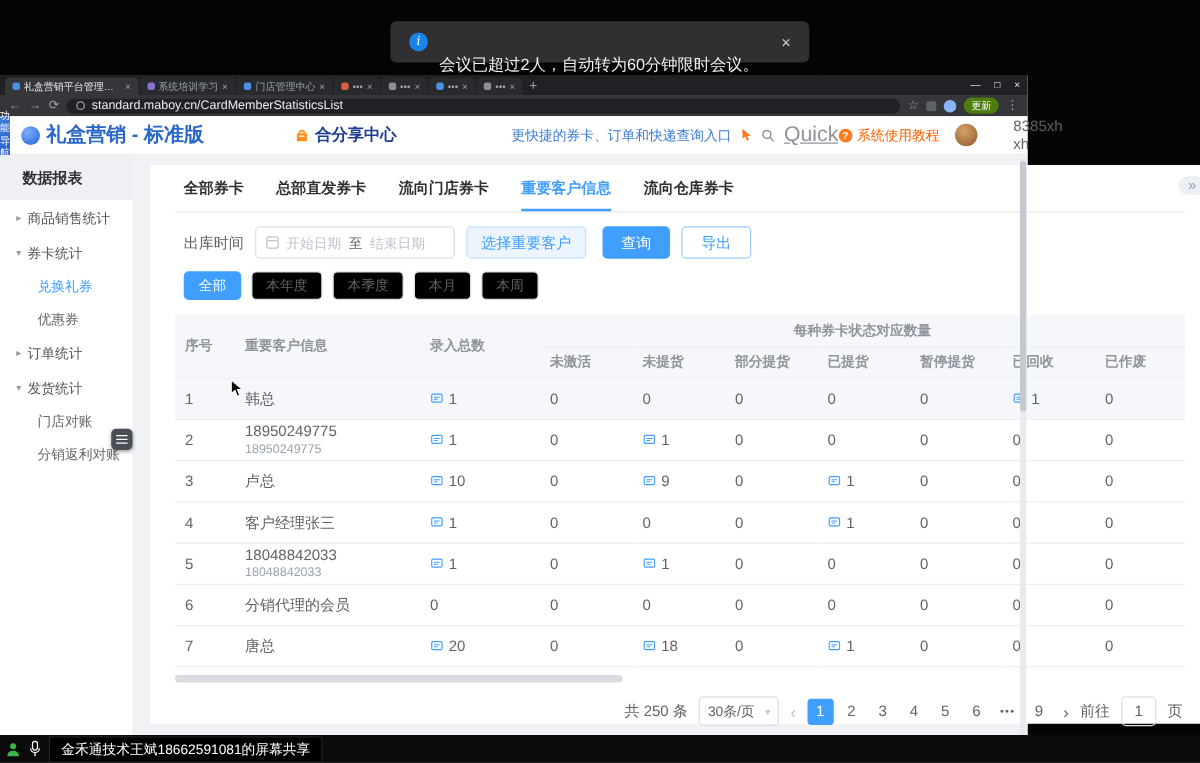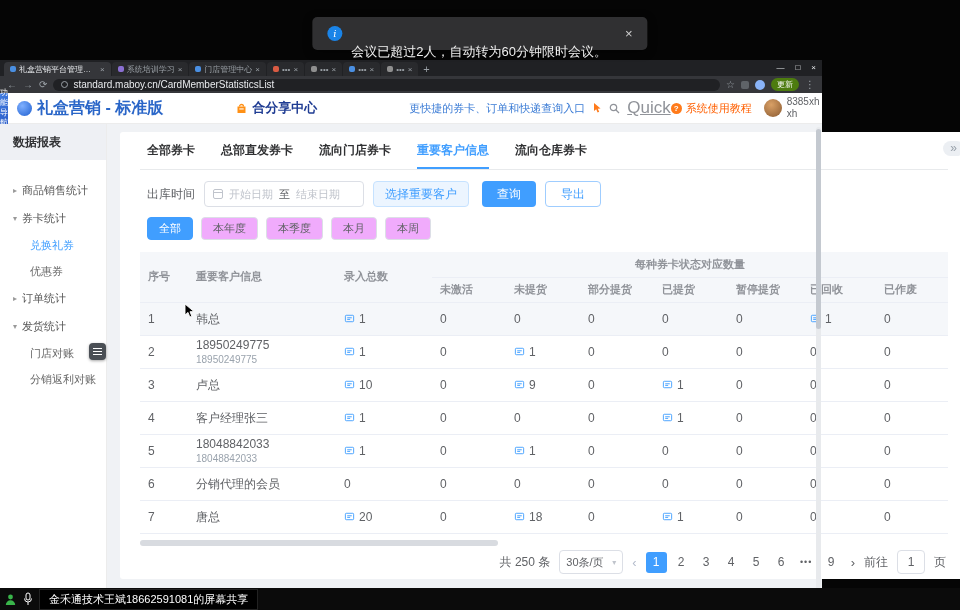--- a/index.html
+++ b/index.html
@@ -39,27 +39,27 @@
   .sharetext { color:#1f3c93; font-weight:bold; font-size:13px; white-space:nowrap; }
   .quickgroup { display:flex; align-items:center; gap:7px; margin-left:92px; }
   .quickhint { color:#3a7bd5; font-size:11px; white-space:nowrap; }
   .quicklabel { color:#909399; font-size:17px;text-decoration:underline; }
   .rightgroup { margin-left:auto; display:flex; align-items:center; gap:12px; padding-right:10px; }
   .tutorial { display:flex; align-items:center; gap:4px; color:#ff5f00; font-size:11px; cursor:pointer; white-space:nowrap; }
   .tut-icon { width:11px; height:11px; border-radius:50%; background:#ff7a1a; color:#fff; font-size:8px;
               display:flex; align-items:center; justify-content:center; font-weight:bold; }
   .userblock { display:flex; align-items:center; gap:5px; }
   .avatar { width:18px; height:18px; border-radius:50%; background:radial-gradient(circle at 40% 32%,#d9a066,#8a5a30); }
-  .username { font-size:10px; color:#606266; line-height:1.2; }
+  .username { font-size:12px; color:#606266; line-height:1.2;margin-left:24px; }
 
   
   .appbody { display:flex; height:478px; background:#f0f2f5; position:relative; }
   .sidebar { width:107px; background:#fff; border-right:1px solid #ececec; flex:0 0 auto; }
-  .sb-title { height:36px; display:flex; align-items:center; padding-left:13px; font-size:12px; font-weight:bold;
-              color:#303133; background:#eef0f4; margin-bottom:16px; }
+  .sb-title { height:36px; display:flex; align-items:center; padding-left:18px; font-size:12px; font-weight:bold;
+              color:#303133; background:#eef0f4; margin-bottom:0; }
   .sb-item { height:28px; display:flex; align-items:center; gap:5px; padding-left:13px; font-size:11px; color:#555; cursor:pointer; }
   .sb-caret { font-size:8px; color:#999; }
   .sb-child { height:26px; display:flex; align-items:center; padding-left:30px; font-size:11px; color:#666; cursor:pointer; }
   .sb-child.active { color:#409eff; }
   .sb-handle { position:absolute; left:89px; top:219px; width:17px; height:17px; background:#4a4f55; border-radius:4px;
                display:flex; flex-direction:column; justify-content:center; align-items:center; gap:2px;
                box-shadow:0 1px 3px rgba(0,0,0,.35); cursor:pointer; z-index:5; }
   .sb-handle i { display:block; width:9px; height:1px; background:#fff; }
 
   .content { flex:1; padding:8px 14px 0 13px; }
@@ -79,40 +79,40 @@
   .sep { color:#606266; font-size:11px; }
   .cal-icon { width:10px; height:10px; border:1px solid #c0c4cc; border-radius:2px; position:relative; flex:0 0 auto; }
   .cal-icon::after { content:''; position:absolute; left:0; right:0; top:2px; height:1px; background:#c0c4cc; }
   .btn { height:26px; border-radius:4px; font-size:12px; display:flex; align-items:center; cursor:pointer; white-space:nowrap; }
   .btn-soft { padding:0 11px; background:#ecf5ff; border:1px solid #c6e2ff; color:#409eff; }
   .btn-primary { padding:0 15px; background:#409eff; color:#fff; margin-left:4px; }
   .btn-outline { padding:0 15px; background:#fff; border:1px solid #9fcdff; color:#409eff; }
 
   .chiprow { display:flex; gap:8px; margin:10px 0 12px 7px; }
   .chip { height:23px; padding:0 11px; border:1px solid #dcdfe6; border-radius:4px; font-size:11px; color:#606266;
-          display:flex; align-items:center; background:#f0abfc; cursor:pointer; }
+          display:flex; align-items:center; background:#000000; cursor:pointer; }
   .chip.active { background:#409eff; border-color:#409eff; color:#fff; }
 
   .tablewrap { height:284px; overflow:hidden; }
   table { width:808px; border-collapse:collapse; table-layout:fixed; }
   thead th { height:25px; background:#f5f7fa; color:#909399; font-weight:bold; font-size:11px; text-align:left;
              padding:0 8px; border-bottom:1px solid #ebeef5; white-space:nowrap; }
   thead th.group { text-align:center; }
   tbody td { height:33px; border-bottom:1px solid #ebeef5; color:#606266; font-size:12px; padding:0 8px;
              white-space:nowrap; overflow:hidden; }
   tr.hover td { background:#f5f7fa; }
   .cname { font-size:12px; line-height:14px; }
   .sub { font-size:10px; color:#9aa3ad; line-height:12px; margin-top:2px; }
   .cicon { width:11px; height:11px; margin-right:4px; vertical-align:-1px; }
   .cicon rect, .cicon path { fill:none; stroke:#409eff; stroke-width:1; }
 
   .hscroll { height:6px; margin:4px 0 0 0; position:relative; }
   .hthumb { position:absolute; left:0; top:0; width:358px; height:6px; border-radius:3px; background:#d8dbe0; cursor:pointer; }
 
-  .pagination { display:flex; justify-content:flex-end; align-items:center; gap:9px; margin-top:4px;
+  .pagination { display:flex; justify-content:flex-end; align-items:center; gap:9px; margin-top:11px;
                 font-size:12px; color:#606266; padding-right:2px; }
   .psize { width:64px; height:24px; border:1px solid #dcdfe6; border-radius:4px; display:flex; align-items:center;
            justify-content:space-between; padding:0 6px; font-size:11px; color:#606266; cursor:pointer; }
   .psize .caret { font-size:8px; color:#c0c4cc; }
   .parrow { color:#b4bccc; font-size:13px; cursor:pointer; }
   .pnum { min-width:21px; height:21px; display:flex; align-items:center; justify-content:center; font-size:12px;
           color:#606266; border-radius:3px; cursor:pointer; }
   .pnum.current { background:#409eff; color:#fff; }
   .pnum.more { font-size:9px; letter-spacing:1px; cursor:default; }
   .gotobox { width:28px; height:24px; border:1px solid #dcdfe6; border-radius:4px; display:flex; align-items:center;

